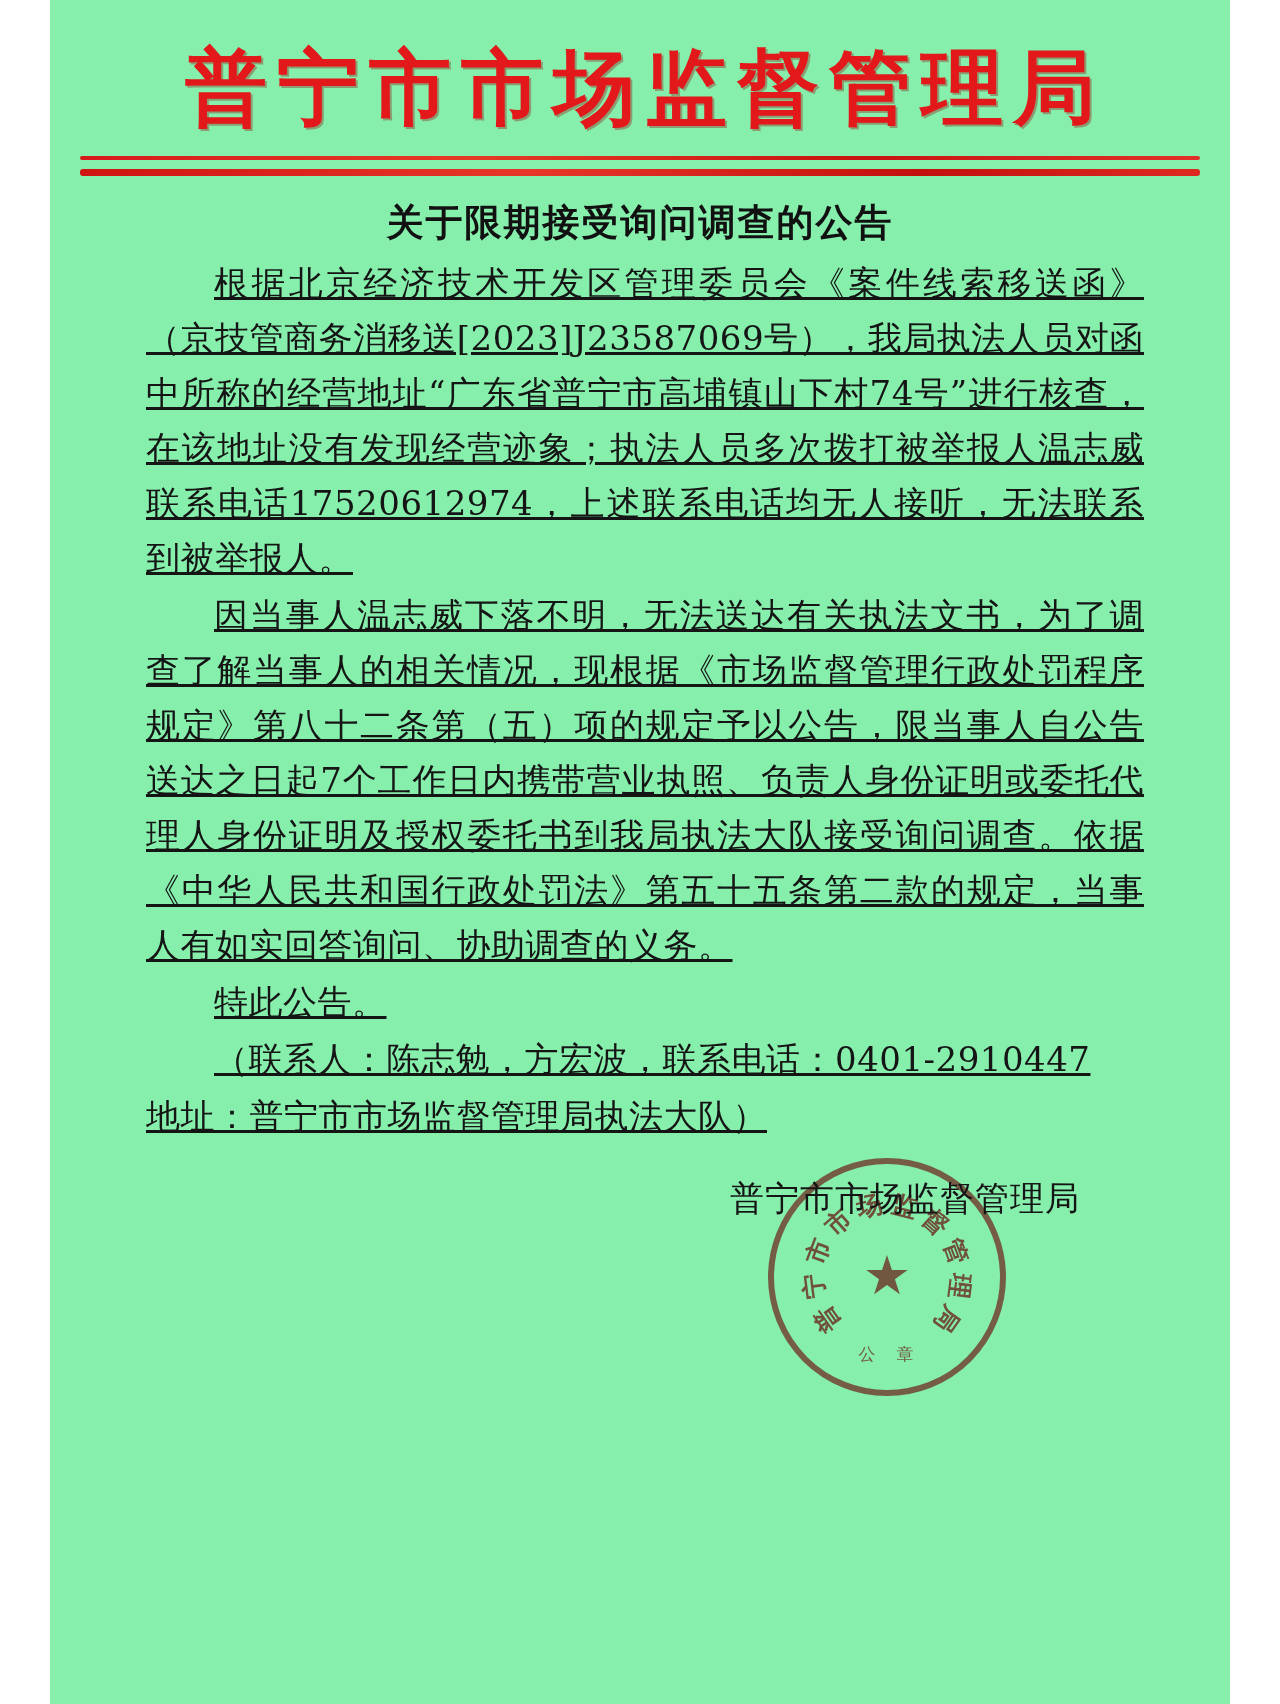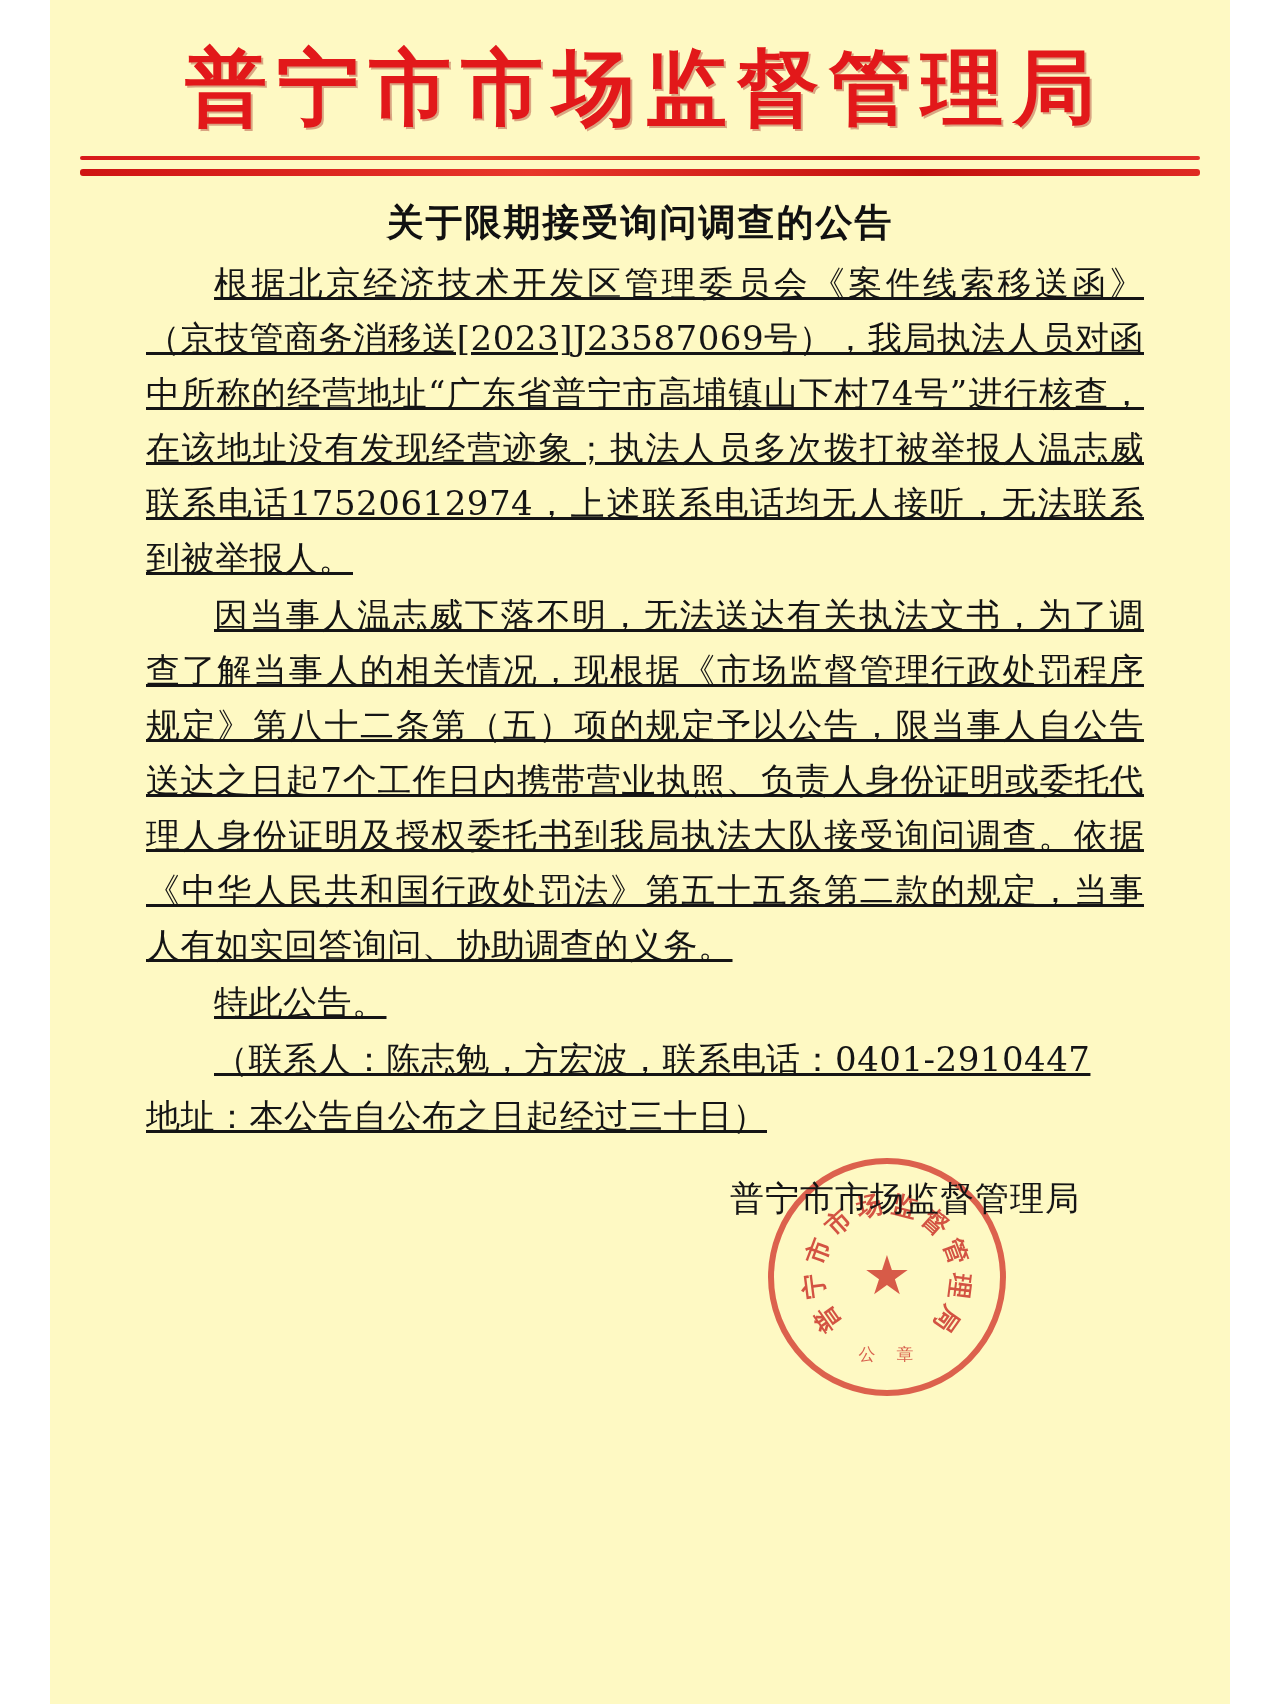--- a/index.html
+++ b/index.html
@@ -8,21 +8,21 @@
     background: #ffffff;
   }
   body {
     font-family: "DejaVu Serif", "Liberation Serif", serif;
   }
   .page {
     position: relative;
     width: 1180px;
     height: 1704px;
     margin: 0 auto;
-    background: #fef9c3;
+    background: #86efac;
     overflow: hidden;
   }
   
   .masthead {
     padding-top: 40px;
     text-align: center;
   }
   .org-title {
     font-family: "DejaVu Serif", "Liberation Serif", serif;
     font-weight: bold;
@@ -159,21 +159,21 @@
     </div>
   </div>
 
   <div class="doc-title">关于限期接受询问调查的公告</div>
 
   <div class="body-text">
     <p class="para">根据北京经济技术开发区管理委员会《案件线索移送函》（京技管商务消移送[2023]J23587069号），我局执法人员对函中所称的经营地址“广东省普宁市高埔镇山下村74号”进行核查，在该地址没有发现经营迹象；执法人员多次拨打被举报人温志威联系电话17520612974，上述联系电话均无人接听，无法联系到被举报人。</p>
     <p class="para">因当事人温志威下落不明，无法送达有关执法文书，为了调查了解当事人的相关情况，现根据《市场监督管理行政处罚程序规定》第八十二条第（五）项的规定予以公告，限当事人自公告送达之日起7个工作日内携带营业执照、负责人身份证明或委托代理人身份证明及授权委托书到我局执法大队接受询问调查。依据《中华人民共和国行政处罚法》第五十五条第二款的规定，当事人有如实回答询问、协助调查的义务。</p>
     <p class="para">特此公告。</p>
     <p class="para">（联系人：陈志勉，方宏波，联系电话：0401-2910447</p>
-    <p class="para flush">地址：本公告自公布之日起经过三十日）</p>
+    <p class="para flush">地址：普宁市市场监督管理局执法大队）</p>
   </div>
 
   <div class="seal">
     <div class="seal-ring-text" id="seal-ring">
         <span style="transform: rotate(-125deg) translate(-50%, -90px) rotate(0deg);">普</span>
         <span style="transform: rotate(-97.2222deg) translate(-50%, -90px) rotate(0deg);">宁</span>
         <span style="transform: rotate(-69.4444deg) translate(-50%, -90px) rotate(0deg);">市</span>
         <span style="transform: rotate(-41.6667deg) translate(-50%, -90px) rotate(0deg);">市</span>
         <span style="transform: rotate(-13.8889deg) translate(-50%, -90px) rotate(0deg);">场</span>
         <span style="transform: rotate(13.8889deg) translate(-50%, -90px) rotate(0deg);">监</span>

